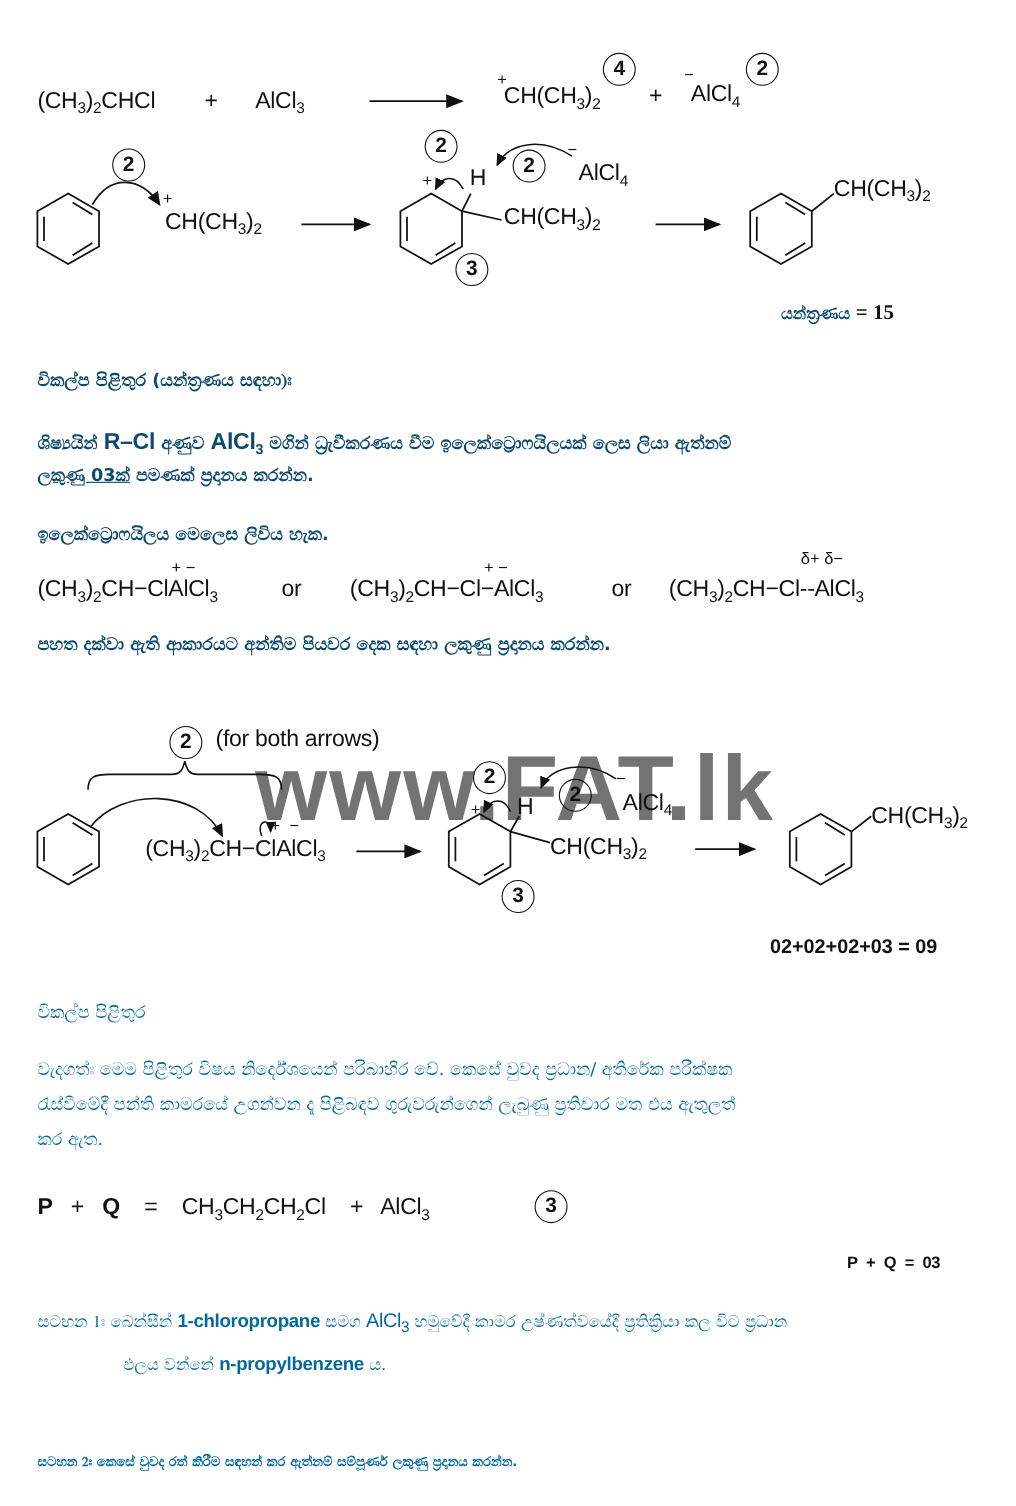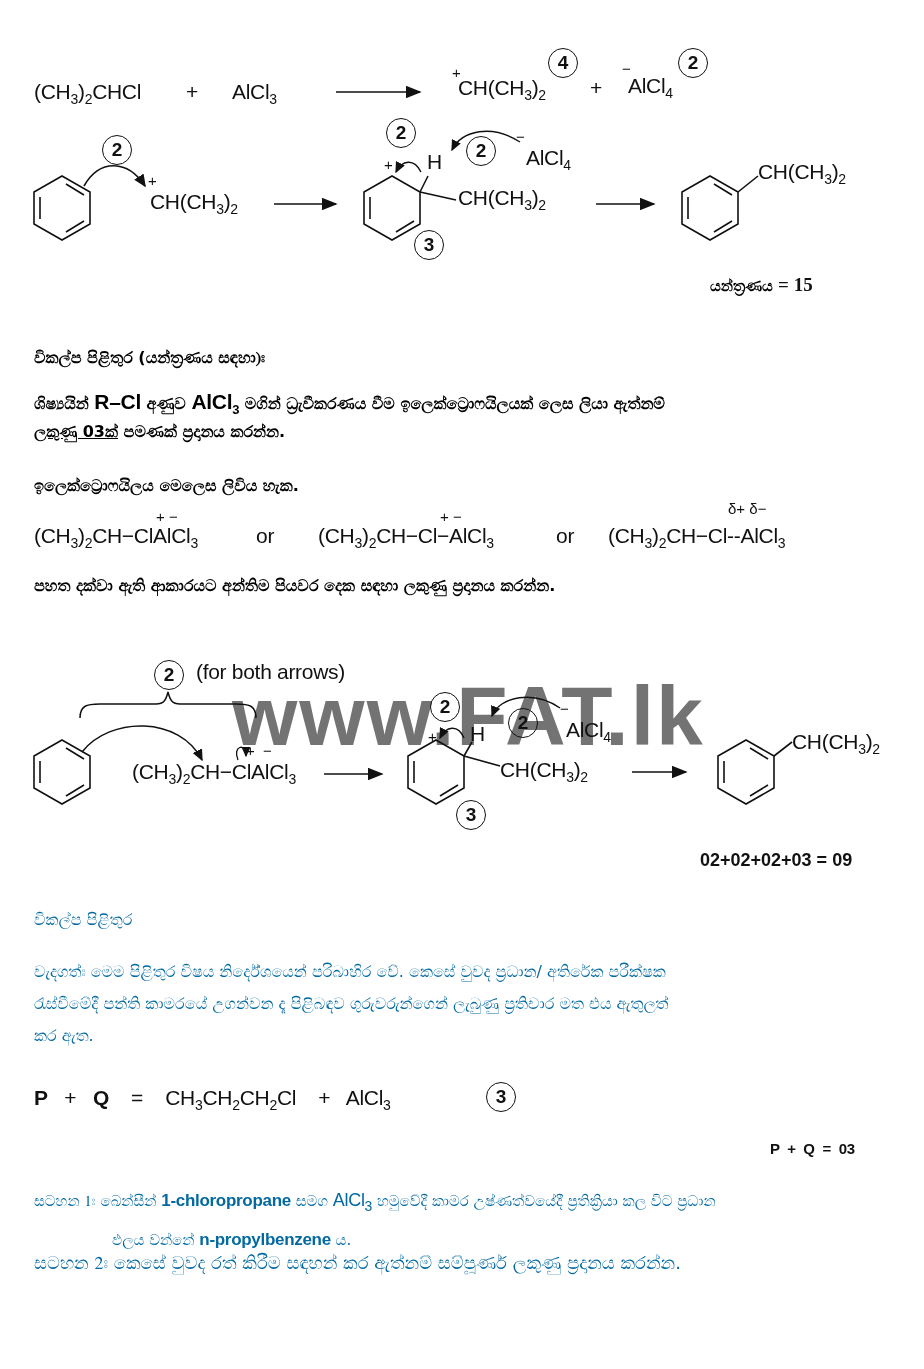--- a/index.html
+++ b/index.html
@@ -1,21 +1,21 @@
 <!DOCTYPE html>
 <html><head>
 <meta charset="utf-8">
 <style>
   html, body { margin: 0; padding: 0; background: #ffffff; }
   body { width: 924px; height: 1369px; position: relative; overflow: hidden;
          font-family: "Liberation Sans", sans-serif; color: #111; }
   .abs { position: absolute; white-space: nowrap; }
   .chem { font-family: "Liberation Sans", sans-serif; font-size: 21px; letter-spacing: -0.3px; }
   .chem sub { font-size: 14px; vertical-align: -5px; line-height: 0; }
-  .sin { font-family: "DejaVu Sans", sans-serif; font-size: 16px; font-weight: bold; color: #000000; }
+  .sin { font-family: "DejaVu Sans", sans-serif; font-size: 16px; font-weight: bold; color: #0c4a6e; }
   .sin-norm { font-family: "DejaVu Sans", sans-serif; font-size: 16px; color: #0369a1; }
   .bold { font-weight: bold; }
   .charge { font-size: 15px; position: absolute; }
   .circle { position: absolute; width: 28px; height: 28px; border: 1.6px solid #111; border-radius: 50%;
             font-weight: bold; font-size: 19px; text-align: center; line-height: 28px; background: transparent; }
   .score { font-weight: bold; font-size: 19px; }
   .watermark { position: absolute; left: 232px; top: 668px; font-family: "Liberation Sans", sans-serif;
                font-weight: bold; font-size: 84px; color: #737373; letter-spacing: 2px; z-index: 0; }
   .layer { position: absolute; left: 0; top: 0; width: 924px; height: 1369px; z-index: 1; }
   svg { position: absolute; left: 0; top: 0; overflow: visible; }
@@ -134,21 +134,21 @@
 <div class="abs chem" style="left:526px; top:146px;">AlCl<sub>4</sub></div>
 <div class="abs chem" style="left:458px; top:186px;">CH(CH<sub>3</sub>)<sub>2</sub></div>
 <div class="circle" style="left:414px; top:230px;">3</div>
 <div class="abs chem" style="left:758px; top:160px;">CH(CH<sub>3</sub>)<sub>2</sub></div>
 
 <div class="abs score" style="left:710px; top:274px;">
   <span class="sin" style="font-size:15px;">යන්ත්‍රණය</span>
   <span style="font-family:'Liberation Serif',serif;">= 15</span>
 </div>
 
-<div class="abs sin" style="left:34px; top:348px;">විකල්ප පිළිතුර (යන්ත්‍රණය සඳහා)ඃ</div>
+<div class="abs sin" style="left:34px; top:336px;">විකල්ප පිළිතුර (යන්ත්‍රණය සඳහා)ඃ</div>
 
 <div class="abs sin" style="left:34px; top:390px;">
   <span>ශිෂ්‍යයින්</span>
   <span class="chem bold" style="font-size:21px;margin-top:11px;">R–Cl</span>
   <span>අණුව</span>
   <span class="chem bold" style="font-size:21px;"><span>AlCl</span><sub style="font-size:13px;">3</sub></span>
   <span>මගින් ධ්‍රැවීකරණය වීම ඉලෙක්ට්‍රොෆයිලයක් ලෙස ලියා ඇත්නම්</span>
 </div>
 <div class="abs sin" style="left:34px; top:422px;">
   <span class="underline">ලකුණු 03ක්</span>
@@ -211,18 +211,18 @@
   <span class="chem bold" style="font-size:17px;">1-chloropropane</span>
   <span>සමග</span>
   <span class="chem" style="font-size:18px;">AlCl<sub>3</sub></span>
   <span>හමුවේදී කාමර උෂ්ණත්වයේදී ප්‍රතික්‍රියා කල විට ප්‍රධාන</span>
 </div>
 <div class="abs sin-norm" style="left:112px; top:1230px; font-size:15px;">
   <span>ඵලය වන්නේ</span>
   <span class="chem bold" style="font-size:17px;">n-propylbenzene</span>
   <span>ය.</span>
 </div>
-<div class="abs sin-norm" style="left:34px; top:1252px; font-size:18px;">
+<div class="abs sin-norm" style="left:34px; top:1322px; font-size:12px;font-weight:bold;">
   <span>සටහන 2ඃ</span>
   <span>කෙසේ වුවද රත් කිරීම සඳහන් කර ඇත්නම් සම්පූර්ණ ලකුණු ප්‍රදානය කරන්න.</span>
 </div>
 
 </div>
 
 </body></html>

